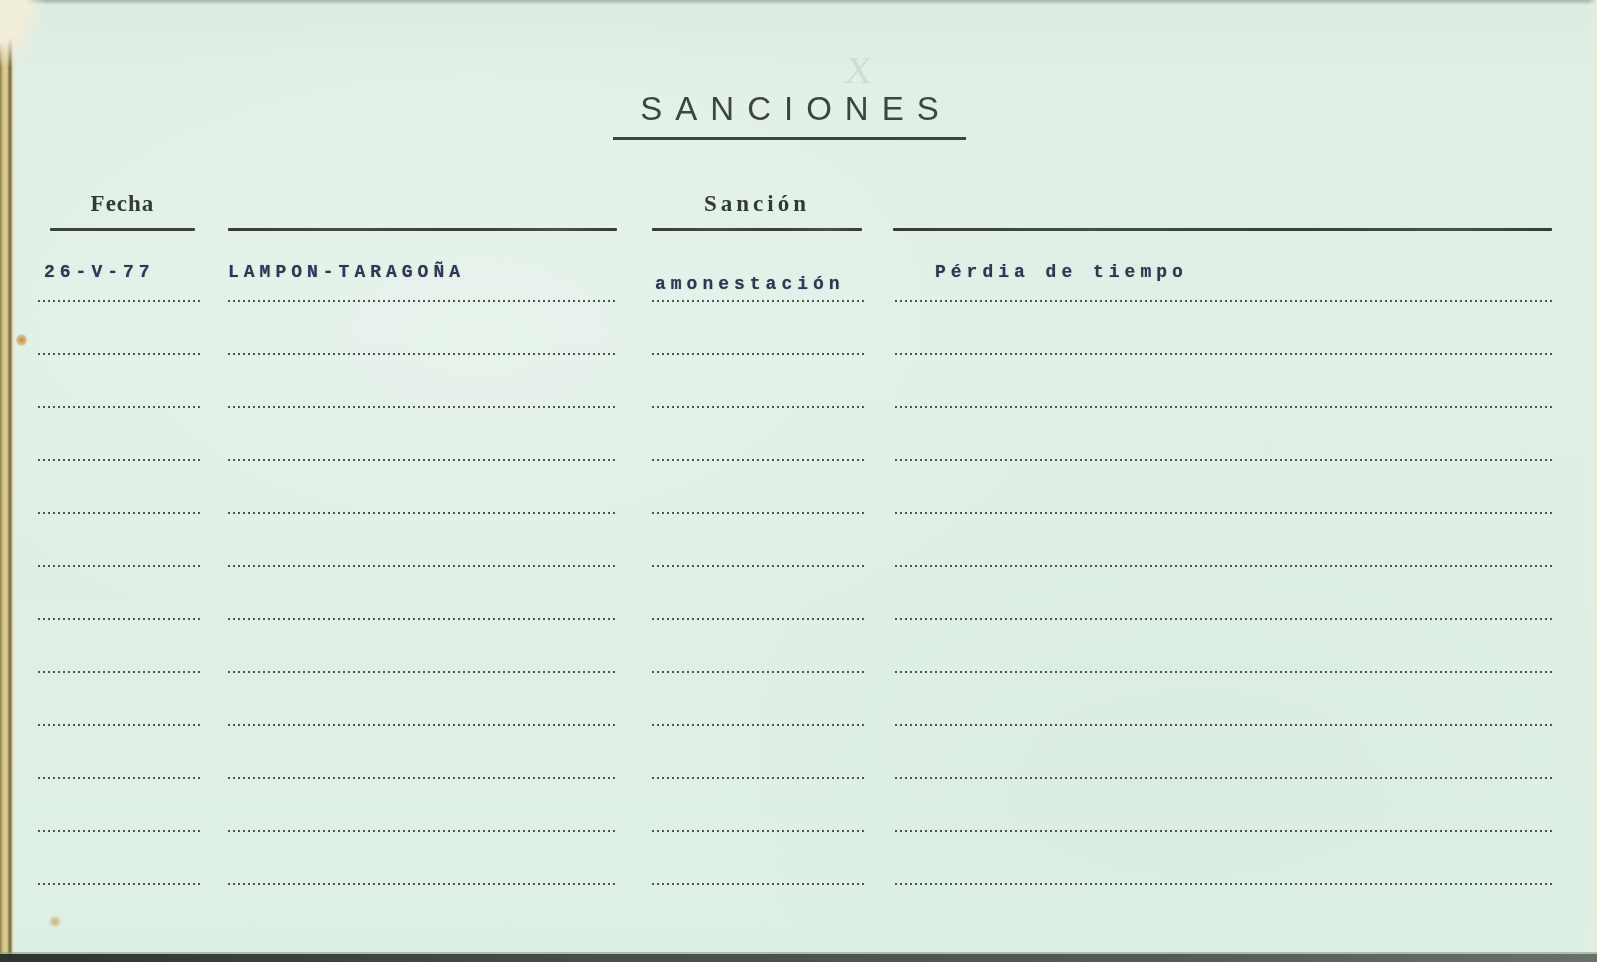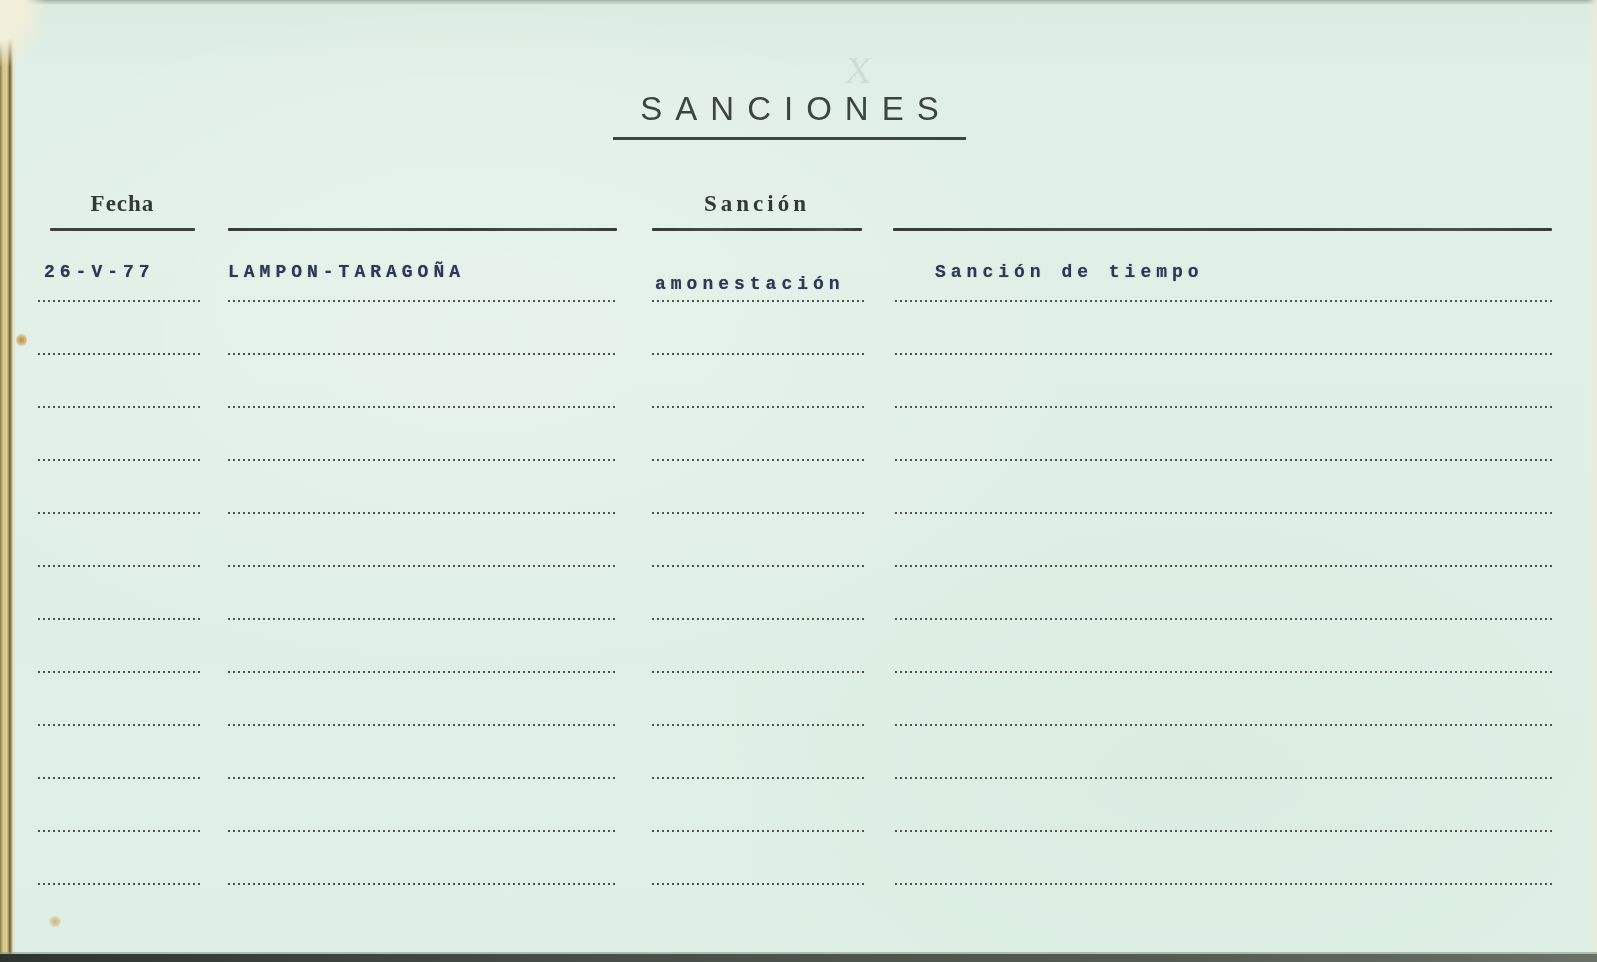--- a/index.html
+++ b/index.html
@@ -86,21 +86,21 @@
   <div class="hdr-rule rough" style="left:893px;width:659px;"></div>
 
   <div>
       <div class="seg" style="left: 38px; width: 163px; top: 300px;"></div>
       <div class="seg" style="left: 228px; width: 390px; top: 300px;"></div>
       <div class="seg" style="left: 652px; width: 212px; top: 300px;"></div>
       <div class="seg" style="left: 895px; width: 657px; top: 300px;"></div>
       <div class="typed" style="left: 44px; top: 262px;">26-V-77</div>
       <div class="typed" style="left: 228px; top: 262px;">LAMPON-TARAGOÑA</div>
       <div class="typed" style="left: 655px; top: 274px;">amonestación</div>
-      <div class="typed" style="left: 935px; top: 262px;">Sanción de tiempo</div>
+      <div class="typed" style="left: 935px; top: 262px;">Pérdia de tiempo</div>
       <div class="seg" style="left: 38px; width: 163px; top: 353px;"></div>
       <div class="seg" style="left: 228px; width: 390px; top: 353px;"></div>
       <div class="seg" style="left: 652px; width: 212px; top: 353px;"></div>
       <div class="seg" style="left: 895px; width: 657px; top: 353px;"></div>
       <div class="seg" style="left: 38px; width: 163px; top: 406px;"></div>
       <div class="seg" style="left: 228px; width: 390px; top: 406px;"></div>
       <div class="seg" style="left: 652px; width: 212px; top: 406px;"></div>
       <div class="seg" style="left: 895px; width: 657px; top: 406px;"></div>
       <div class="seg" style="left: 38px; width: 163px; top: 459px;"></div>
       <div class="seg" style="left: 228px; width: 390px; top: 459px;"></div>

